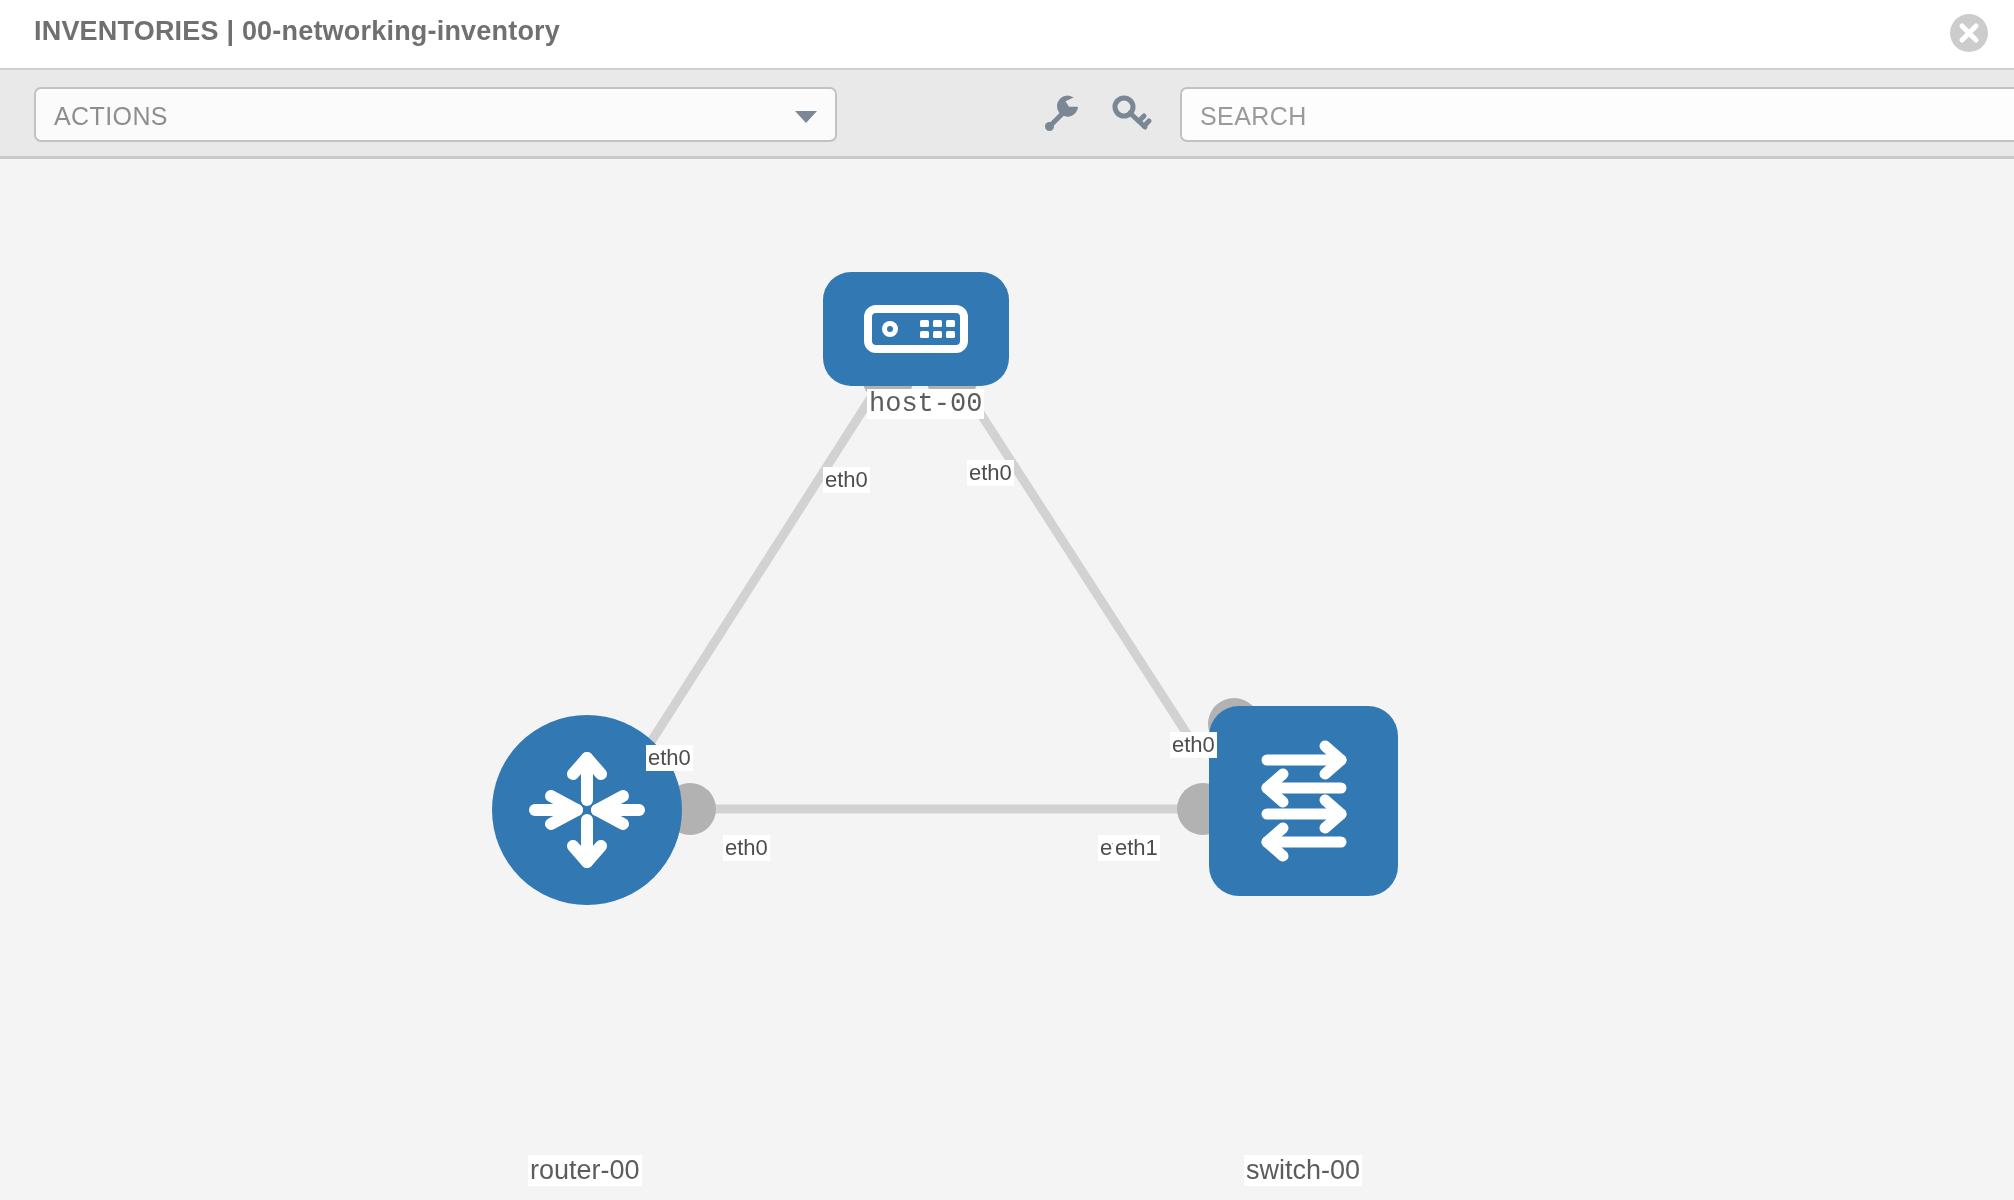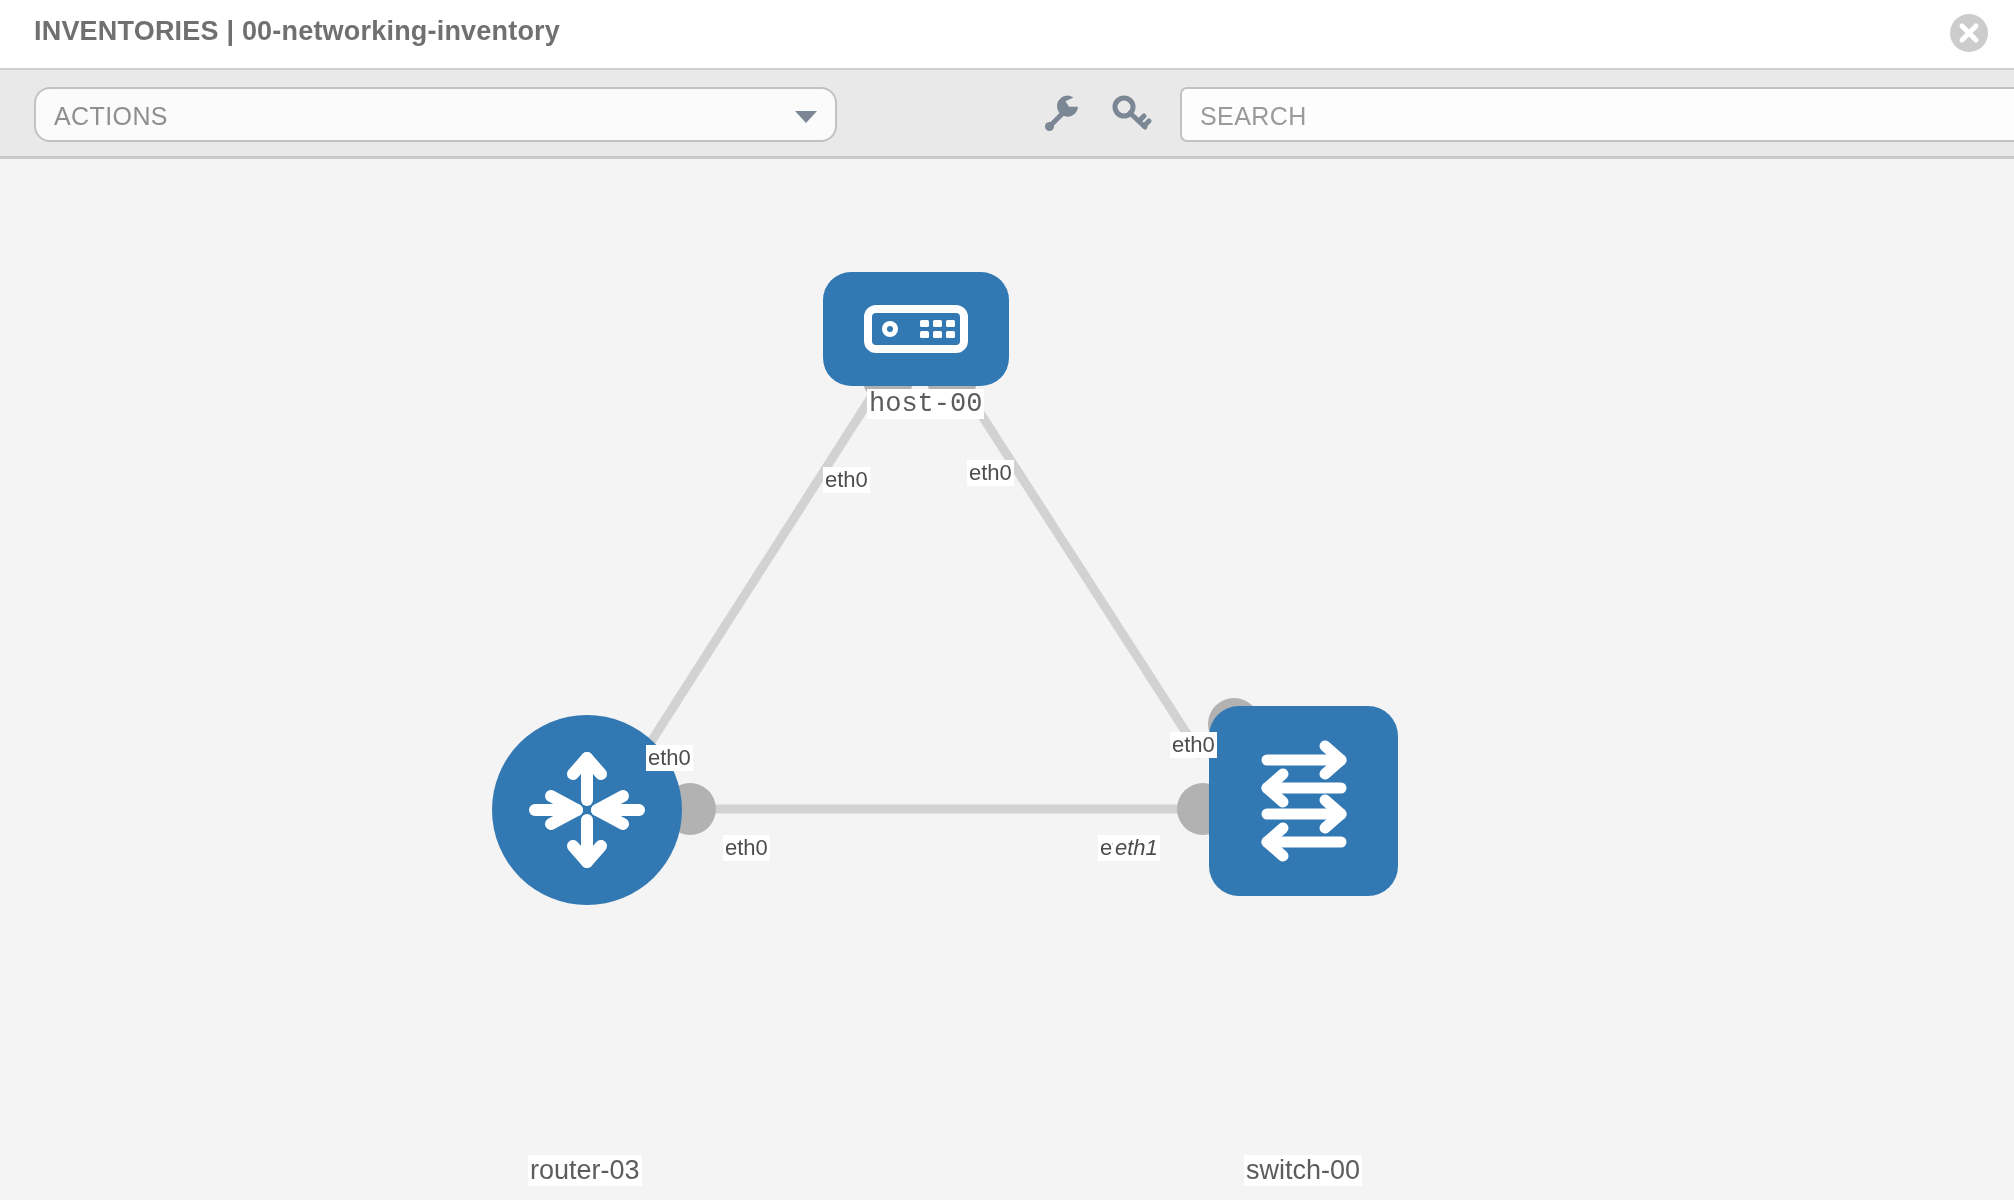--- a/index.html
+++ b/index.html
@@ -32,21 +32,21 @@
   .toolbar {
     position: absolute; left: 0; top: 68px; width: 2014px; height: 91px;
     background: #e9e9e9;
     border-top: 2px solid #cfcfcf;
     border-bottom: 3px solid #c9c9c9;
   }
   .actions-select {
     position: absolute; left: 34px; top: 17px;
     width: 803px; height: 55px;
     background: #fbfbfb;
-    border: 2px solid #c2c2c2; border-radius: 16px;
+    border: 2px solid #c2c2c2; border-radius: 7px;
     cursor: pointer;
   }
   .actions-label {
     position: absolute; left: 18px; top: 13px;
     font-size: 25px; color: #8e8e8e; letter-spacing: 0.4px;
   }
   .caret {
     position: absolute; right: 18px; top: 22px;
     width: 0; height: 0;
     border-left: 11px solid transparent;
@@ -211,21 +211,21 @@
               <path d="M48 26 L62 10 L76 26"></path>
             <path d="M62 114 L62 72"></path>
               <path d="M48 98 L62 114 L76 98"></path>
             <path d="M10 62 L52 62"></path>
               <path d="M26 48 L52 62 L26 76"></path>
             <path d="M114 62 L72 62"></path>
               <path d="M98 48 L72 62 L98 76"></path>
           </g>
         </svg>
       </div>
-      <div class="node-label">router-03</div>
+      <div class="node-label">router-00</div>
     </div>
 
     <div class="node" id="node-switch">
       <div class="node-shape">
         <svg width="126" height="126" viewBox="0 0 126 126">
           <g stroke="#ffffff" stroke-width="11" stroke-linecap="round" stroke-linejoin="round" fill="none">
             <path d="M26 22 L100 22"></path>
               <path d="M84 8 L100 22 L84 36"></path>
             <path d="M100 50 L26 50"></path>
               <path d="M42 36 L26 50 L42 64"></path>
@@ -238,16 +238,16 @@
       </div>
       <div class="node-label">switch-00</div>
     </div>
 
     <div class="edge-label" style="left:823px; top:300px;">eth0</div>
     <div class="edge-label" style="left:967px; top:293px;">eth0</div>
     <div class="edge-label" style="left:646px; top:578px;">eth0</div>
     <div class="edge-label" style="left:1170px; top:565px;">eth0</div>
     <div class="edge-label" style="left:723px; top:668px;">eth0</div>
     <div class="edge-label" style="left:1098px; top:668px;">eth0</div>
-    <div class="edge-label" style="left:1113px; top:668px;font-style:italic;">eth1</div>
+    <div class="edge-label" style="left:1113px; top:668px;">eth1</div>
 
   </div>
 </div>
 
 </body></html>

